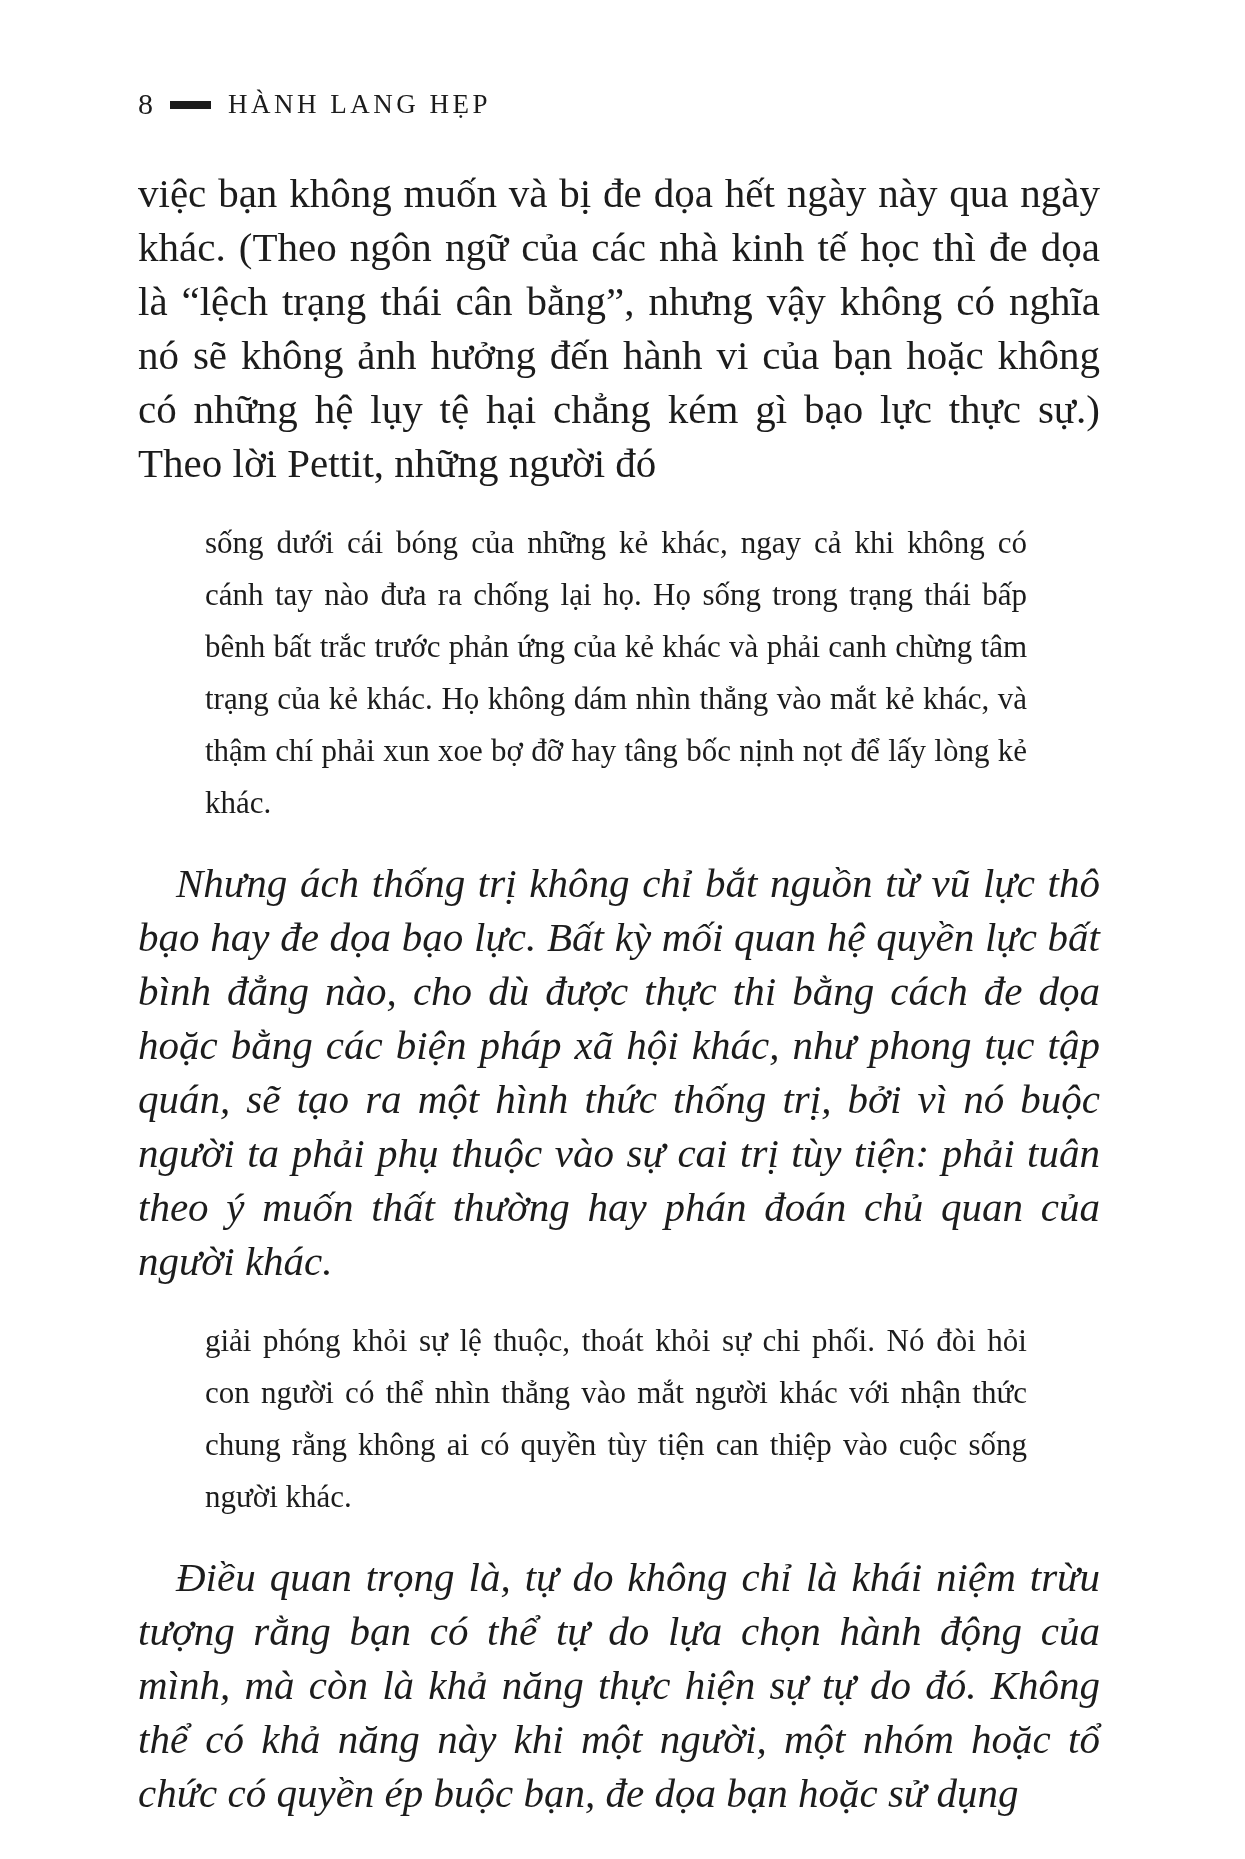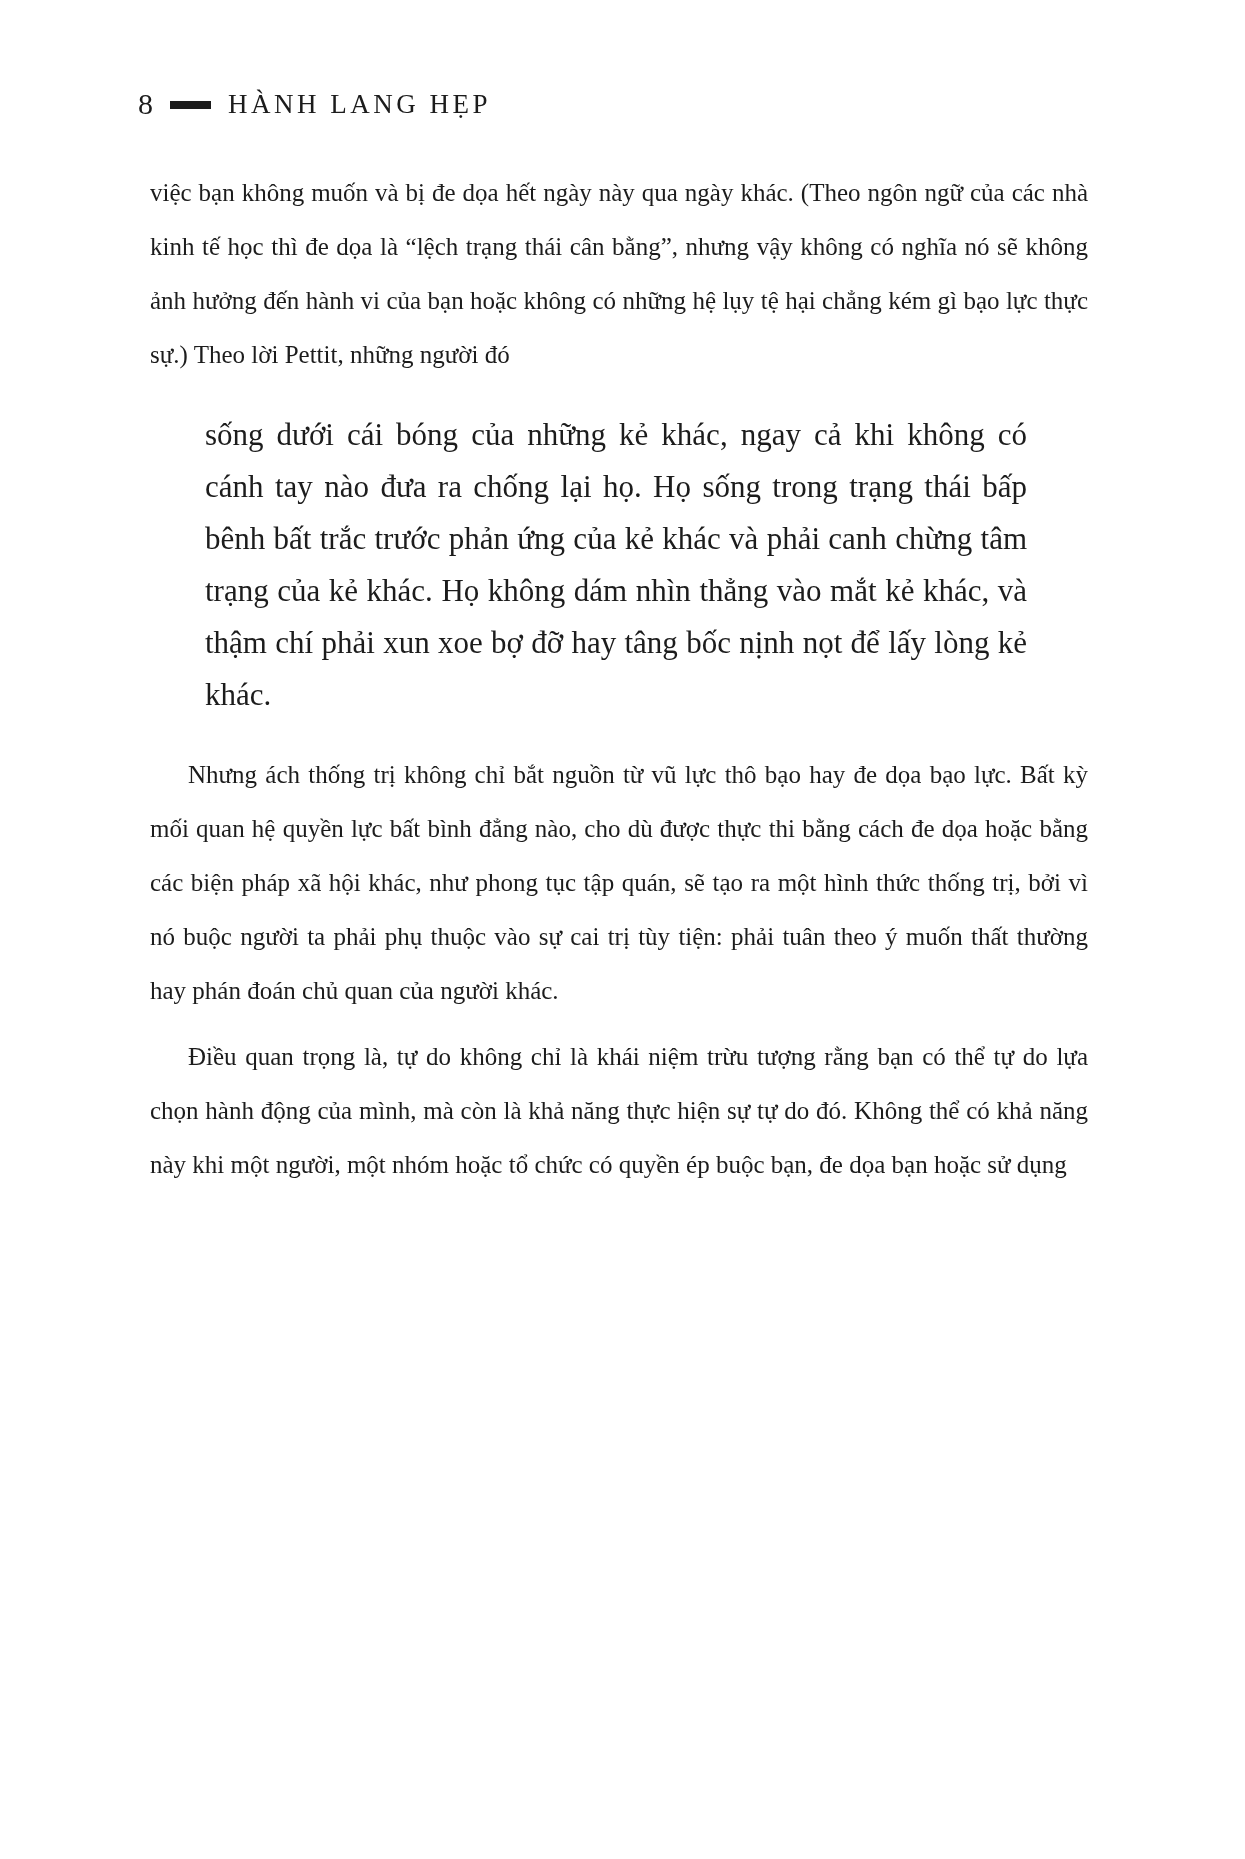--- a/index.html
+++ b/index.html
@@ -33,26 +33,26 @@
     margin-top: 2px;
   }
   .running-title {
     font-size: 27px;
     letter-spacing: 3.5px;
     line-height: 1;
     white-space: nowrap;
     text-align: right;
   }
   .body-text {
-    font-size: 25px;
+    font-size: 41px;
     line-height: 54px;
     text-align: justify;
-    margin: 12px;
+    margin: 0;
   }
-  .body-text.indent { text-indent: 38px; }
+  .body-text.indent { text-indent: 38px; font-style: italic; }
   .block-quote {
     font-size: 31px;
     line-height: 52px;
     text-align: justify;
     margin: 27px 73px 27px 67px;
   }
 </style>
 </head>
 <body>
 
@@ -64,16 +64,17 @@
     <span class="running-title">HÀNH LANG HẸP</span>
   </div>
 
   <p class="body-text">việc bạn không muốn và bị đe dọa hết ngày này qua ngày khác. (Theo ngôn ngữ của các nhà kinh tế học thì đe dọa là “lệch trạng thái cân bằng”, nhưng vậy không có nghĩa nó sẽ không ảnh hưởng đến hành vi của bạn hoặc không có những hệ lụy tệ hại chẳng kém gì bạo lực thực sự.) Theo lời Pettit, những người đó</p>
 
   <div class="block-quote">sống dưới cái bóng của những kẻ khác, ngay cả khi không có cánh tay nào đưa ra chống lại họ. Họ sống trong trạng thái bấp bênh bất trắc trước phản ứng của kẻ khác và phải canh chừng tâm trạng của kẻ khác. Họ không dám nhìn thẳng vào mắt kẻ khác, và thậm chí phải xun xoe bợ đỡ hay tâng bốc nịnh nọt để lấy lòng kẻ khác.</div>
 
   <p class="body-text indent">Nhưng ách thống trị không chỉ bắt nguồn từ vũ lực thô bạo hay đe dọa bạo lực. Bất kỳ mối quan hệ quyền lực bất bình đẳng nào, cho dù được thực thi bằng cách đe dọa hoặc bằng các biện pháp xã hội khác, như phong tục tập quán, sẽ tạo ra một hình thức thống trị, bởi vì nó buộc người ta phải phụ thuộc vào sự cai trị tùy tiện: phải tuân theo ý muốn thất thường hay phán đoán chủ quan của người khác.</p>
 
 
+  <div class="block-quote">giải phóng khỏi sự lệ thuộc, thoát khỏi sự chi phối. Nó đòi hỏi con người có thể nhìn thẳng vào mắt người khác với nhận thức chung rằng không ai có quyền tùy tiện can thiệp vào cuộc sống người khác.</div>
 
   <p class="body-text indent">Điều quan trọng là, tự do không chỉ là khái niệm trừu tượng rằng bạn có thể tự do lựa chọn hành động của mình, mà còn là khả năng thực hiện sự tự do đó. Không thể có khả năng này khi một người, một nhóm hoặc tổ chức có quyền ép buộc bạn, đe dọa bạn hoặc sử dụng</p>
 
 </div>
 
 </body></html>

